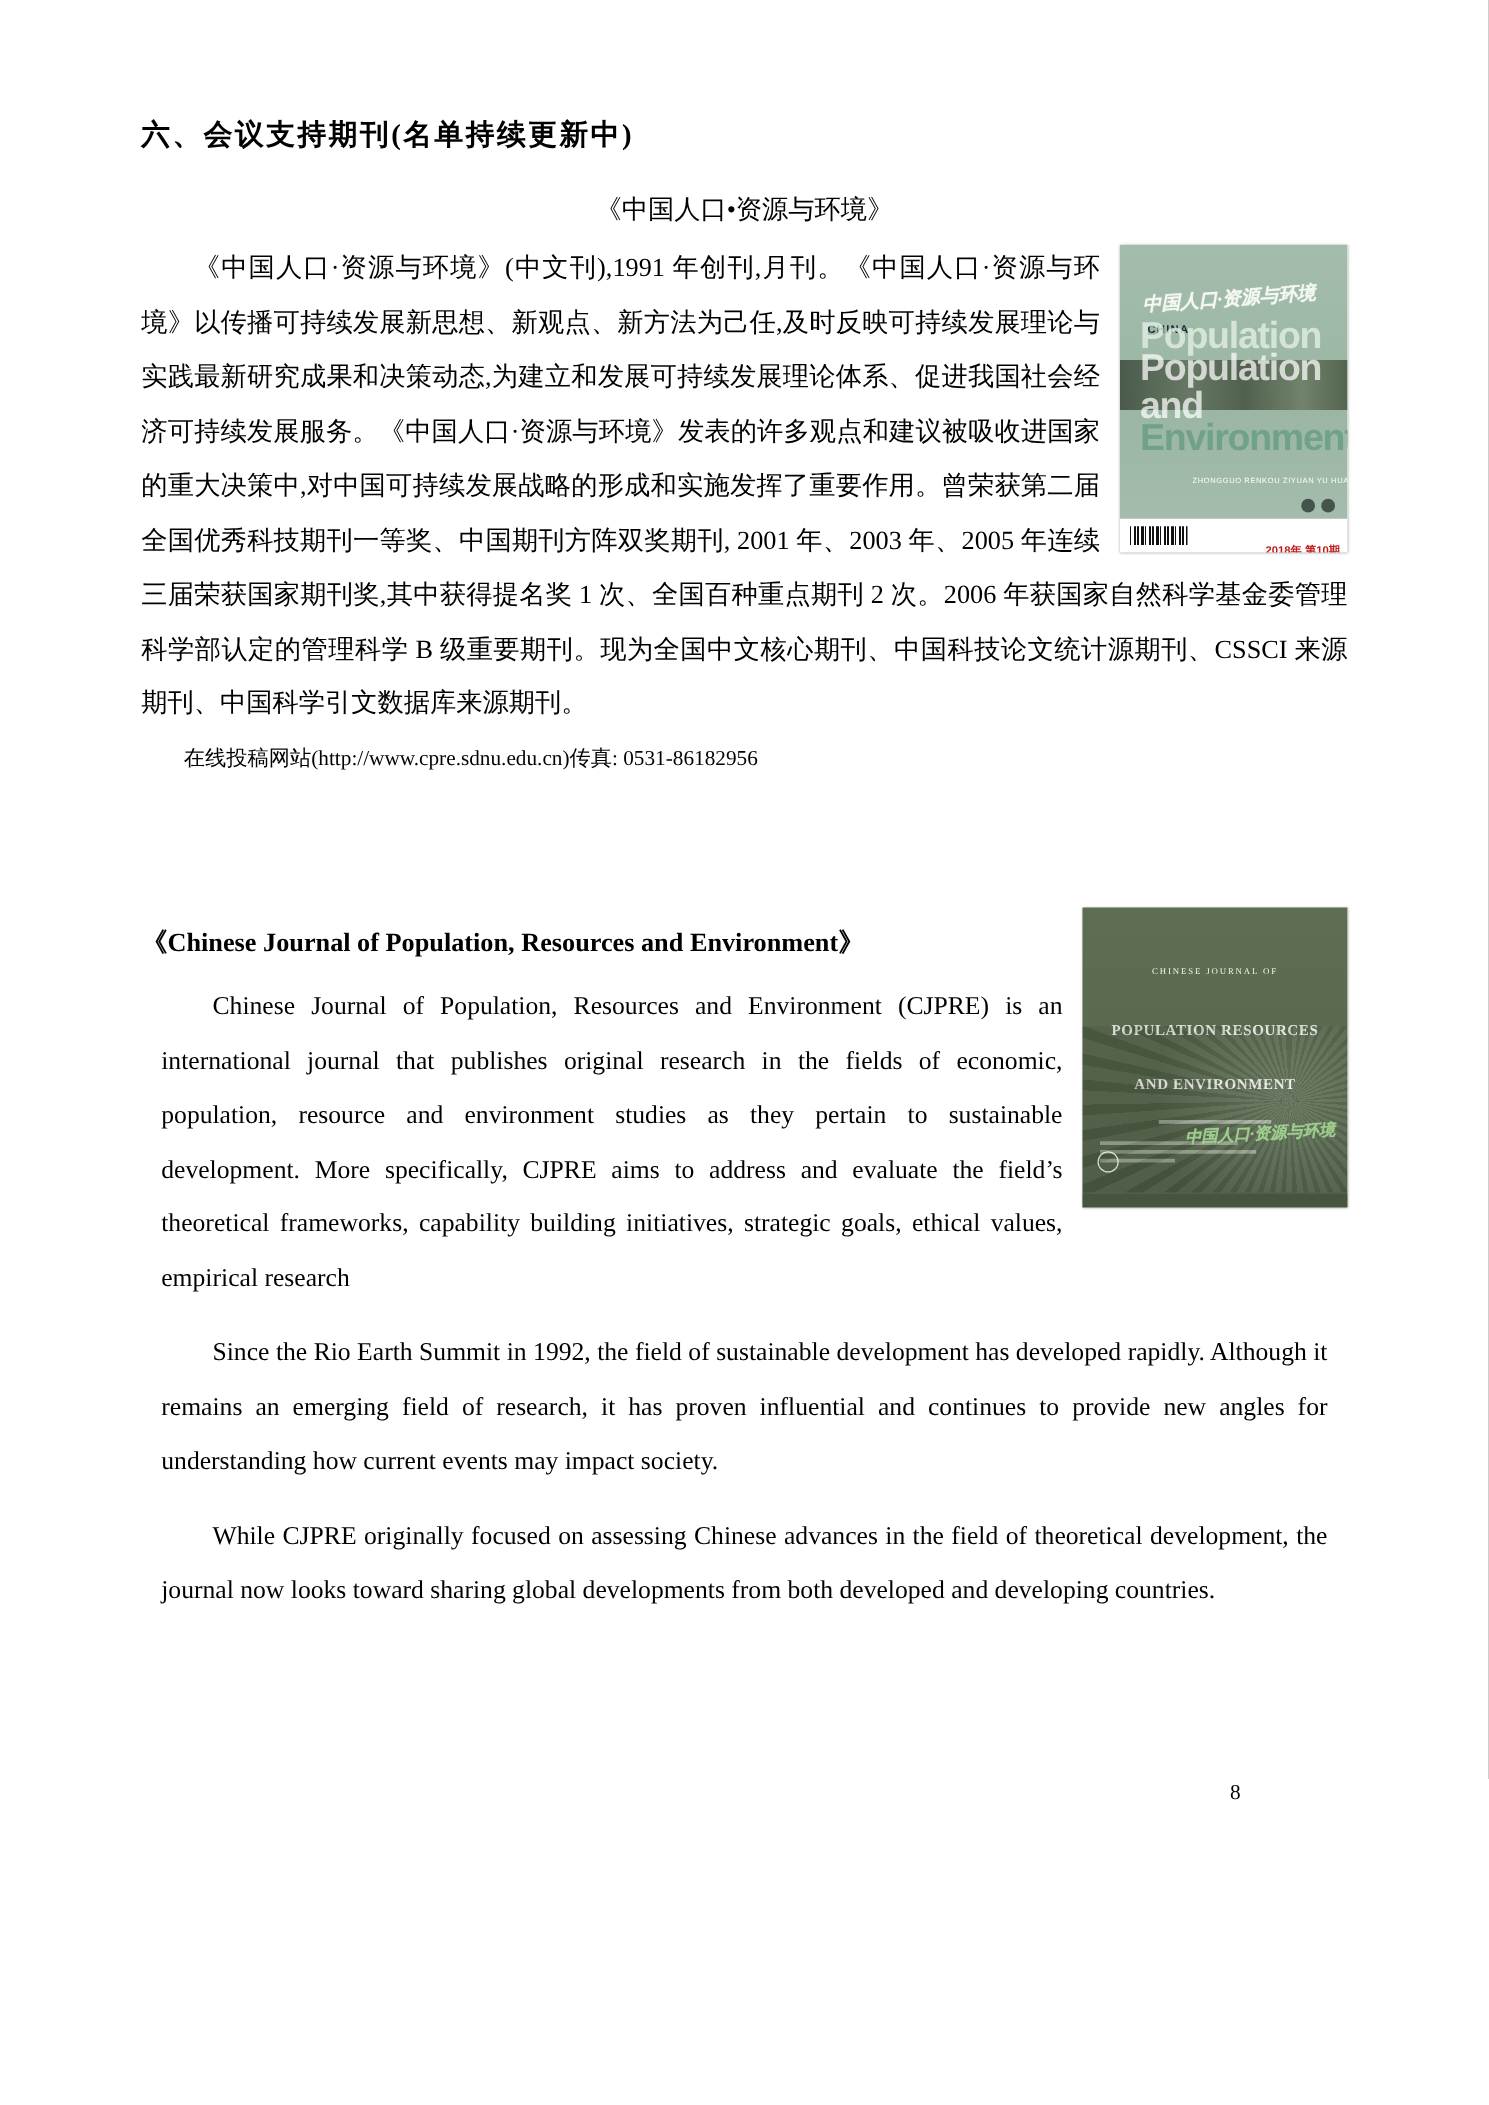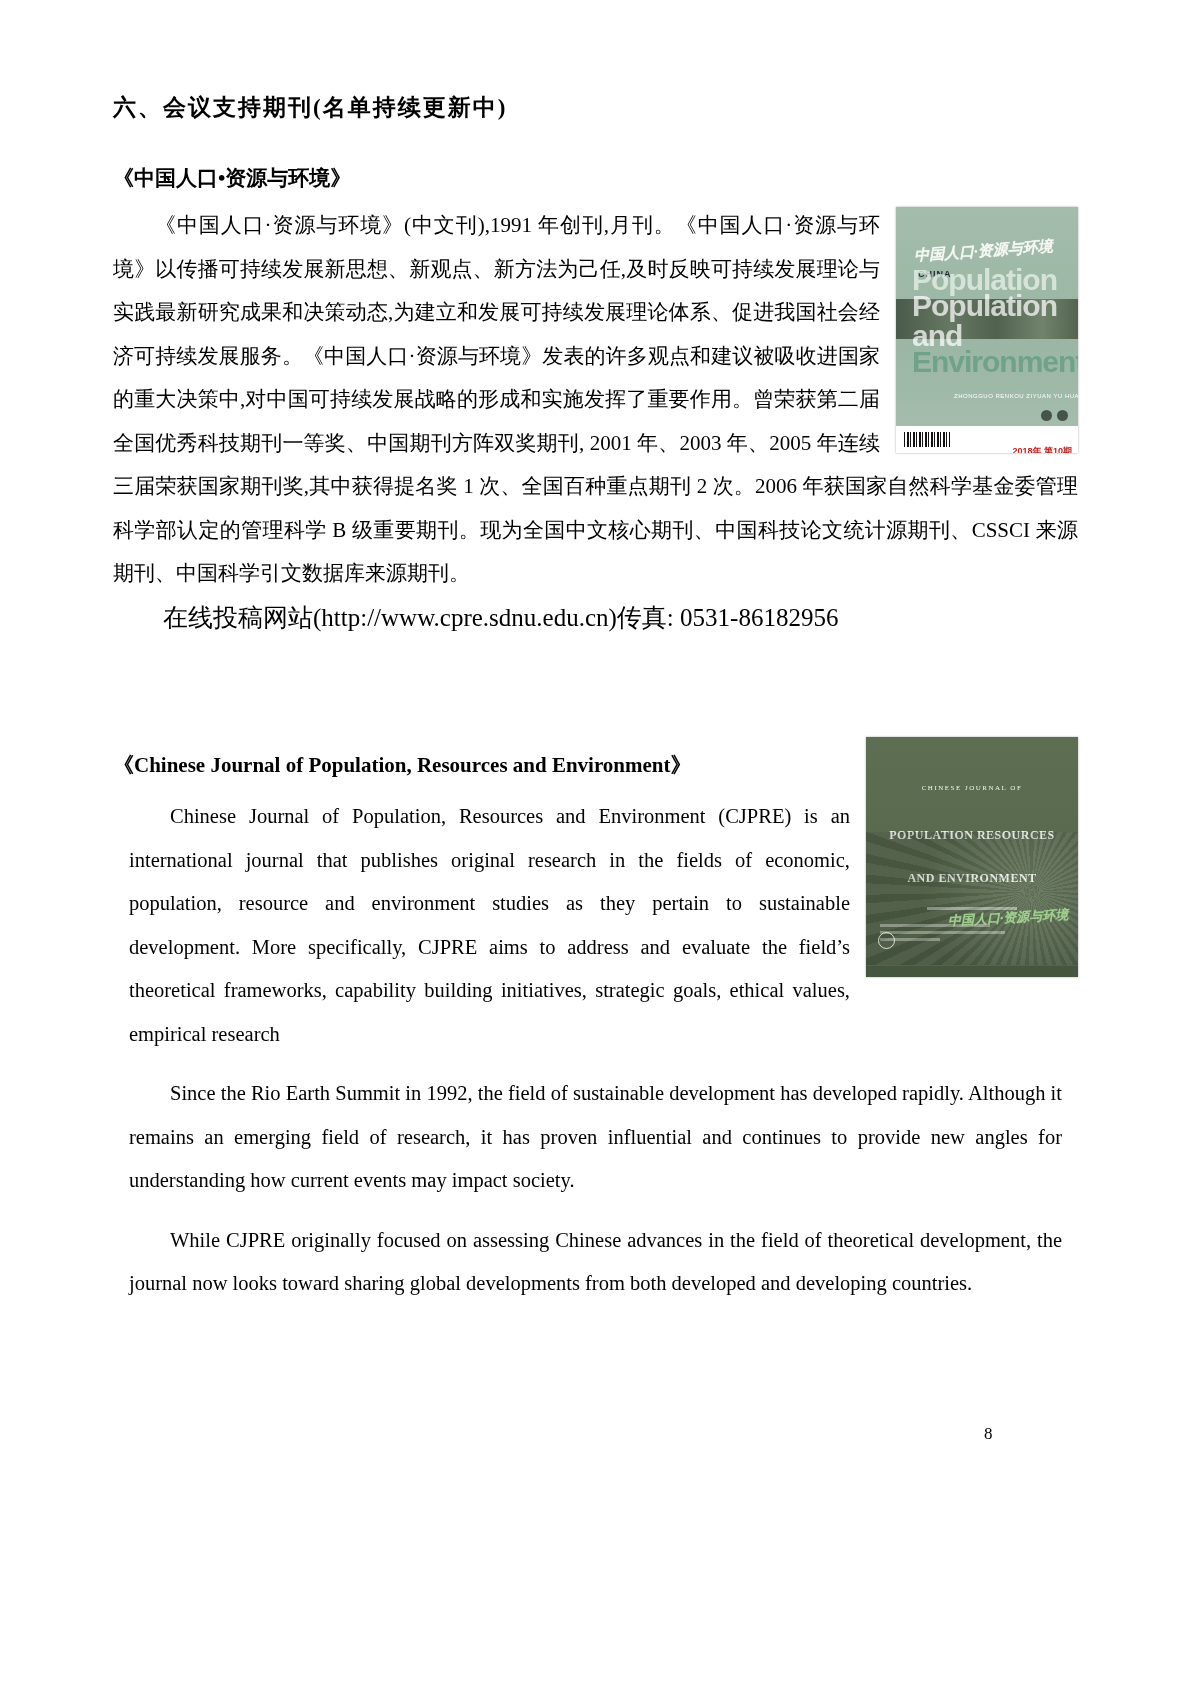--- a/index.html
+++ b/index.html
@@ -14,34 +14,34 @@
     padding:0 113px;
     overflow:hidden;
   }
   .heading{
     padding-top:92px;
     font-size:23px;
     font-weight:bold;
     letter-spacing:2px;
   }
   .subtitle-cn{
-    margin-top:41px;
-    text-align:left;
+    margin-top:30px;
+    text-align:center;
     font-size:21px;
-    font-weight:bold;
+    font-weight:normal;
   }
   .cn-body{
     margin-top:12px;
     font-size:21px;
     line-height:43.5px;
     text-align:justify;
   }
   .cn-body p{margin:0;}
   .indent{text-indent:2em;}
-  .contact-line{font-size:25px;line-height:43.5px;margin:0;}
+  .contact-line{font-size:17px;line-height:43.5px;margin:0;}
 
   
   .cover1{
     float:right;
     width:182px;height:246px;
     margin:3px 0 10px 16px;
     background:linear-gradient(180deg,#a3bcab 0%,#9bb6a4 55%,#a6beae 100%);
     position:relative;
     box-shadow:0 0 2px rgba(0,0,0,.35);
     overflow:hidden;

